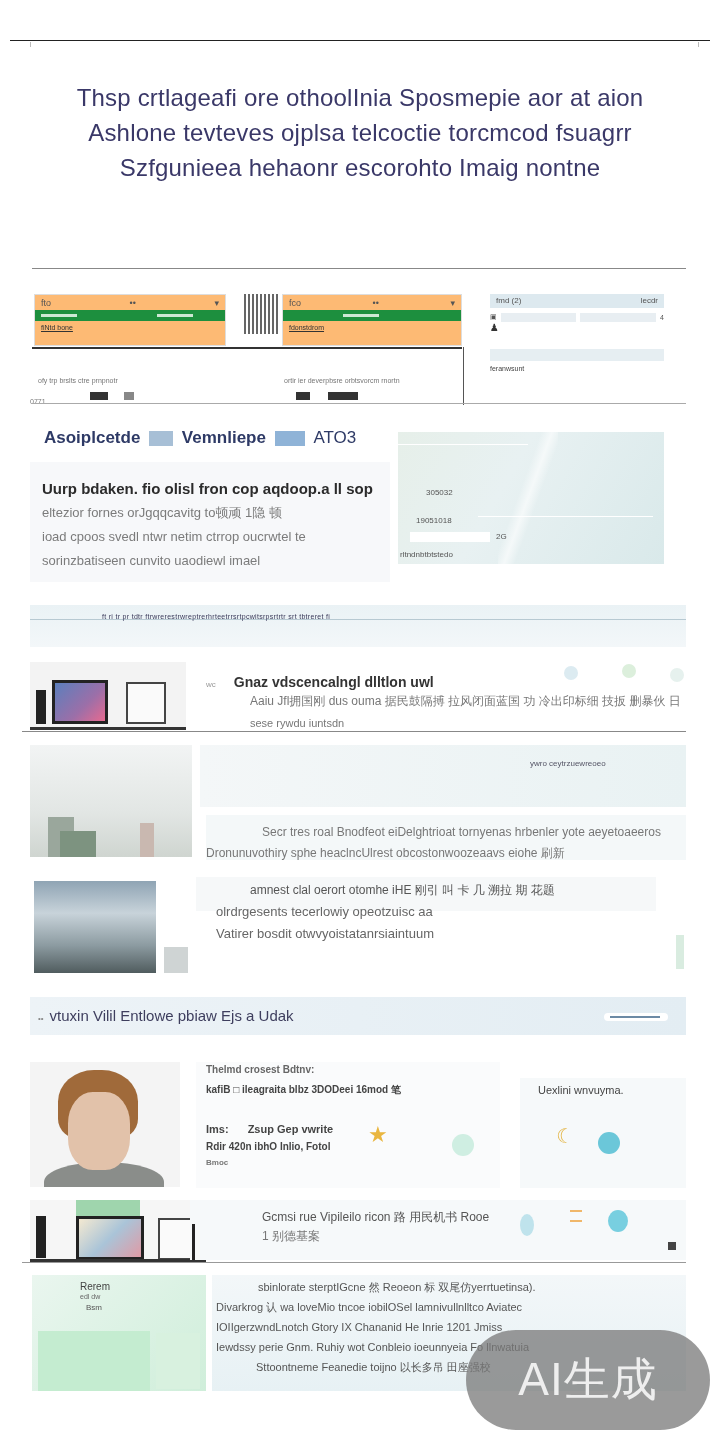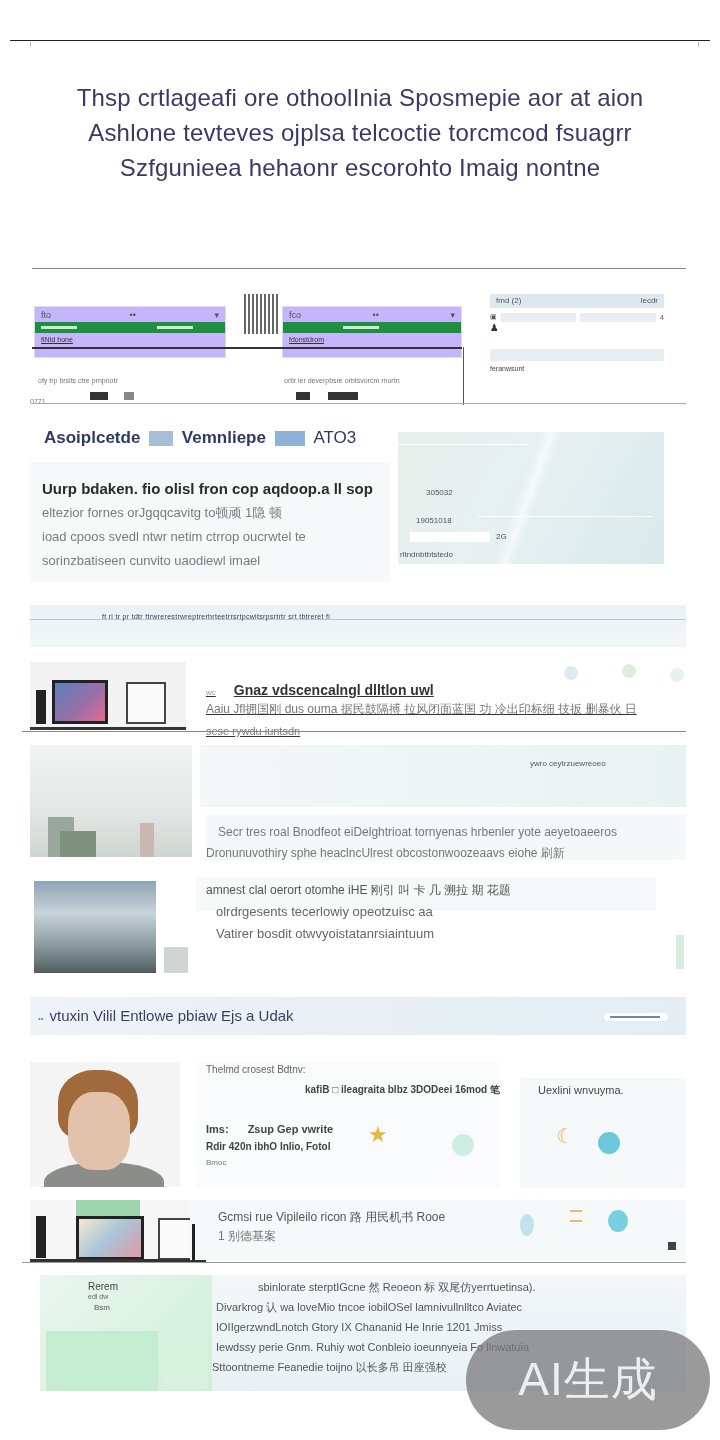--- a/index.html
+++ b/index.html
@@ -9,21 +9,21 @@
   .top-rule { position: absolute; left: 10px; top: 40px; width: 700px; height: 1px; background: #222; }
   .top-rule .tick { position: absolute; top: 2px; width: 1px; height: 5px; background: #bbb; }
 
   .hero { position: absolute; left: 20px; top: 80px; width: 680px; text-align: center; color: #3a3868; }
   .hero .line { font-size: 24px; line-height: 35px; letter-spacing: 0.2px; white-space: nowrap; }
 
   
   .shot-strip { position: absolute; left: 32px; top: 268px; width: 654px; height: 140px; }
   .shot-strip .hrule { position: absolute; left: 0; top: 0; width: 654px; height: 1px; background: #888; }
   .shot-strip .brule { position: absolute; left: 0; bottom: 4px; width: 654px; height: 1px; background: #aaa; }
-  .form-panel { position: absolute; top: 38px; height: 52px; background: #c4b5fd; border: 1px solid #ddd; }
+  .form-panel { position: absolute; top: 26px; height: 52px; background: #fdba74; border: 1px solid #ddd; }
   .form-panel .field-row { height: 15px; display: flex; align-items: center; font-size: 9px; color: #555; padding: 0 6px; justify-content: space-between; }
   .form-panel .green-bar { height: 11px; background: #1d8f3e; display: flex; align-items: center; padding: 0 6px; gap: 80px; }
   .form-panel .green-bar span { display: inline-block; height: 3px; width: 36px; background: #cde8d4; }
   .form-panel .small-link { font-size: 7px; color: #333; padding: 3px 6px; text-decoration: underline; }
   .divider-dark { position: absolute; left: 0; top: 79px; width: 430px; height: 2px; background: #333; }
   .vdivider { position: absolute; left: 431px; top: 79px; width: 1px; height: 58px; background: #555; }
   .mini-caption { position: absolute; font-size: 7px; color: #777; }
   .mini-chip { position: absolute; height: 8px; background: #333; }
   .thumb-icon { position: absolute; left: 212px; top: 26px; width: 34px; height: 40px; background: repeating-linear-gradient(90deg, #333 0 2px, #fff 2px 4px); opacity: .75; }
   .side-form { position: absolute; left: 458px; top: 26px; width: 174px; height: 70px; }
@@ -48,21 +48,21 @@
   
   .banner { position: absolute; left: 30px; top: 605px; width: 656px; height: 42px; background: linear-gradient(180deg, #eaf2f5, #f3f7f9); }
   .banner .rule { position: absolute; left: 0; top: 14px; width: 656px; height: 1px; background: #b7c9d2; }
   .banner .txt { position: absolute; left: 72px; top: 8px; font-size: 7px; color: #3a3a5a; letter-spacing: .3px; white-space: nowrap; }
 
   
   .list-item { position: absolute; left: 30px; width: 656px; background: #fff; }
   .list-item .thumb { position: absolute; left: 0; top: 0; }
   .list-item .content { position: absolute; }
   .li-title { font-size: 14px; font-weight: 700; color: #333; white-space: nowrap; }
-  .li-text { font-size: 13px; color: #777; line-height: 22px; white-space: nowrap; }
+  .li-text { font-size: 13px; color: #777; line-height: 22px; white-space: nowrap; margin-left: 44px; }
   .li-text.dark { color: #555; }
 
   .thumb-devices { width: 156px; height: 68px; background: #f3f3f3; position: relative; }
   .thumb-devices .laptop { position: absolute; left: 22px; top: 18px; width: 56px; height: 44px; background: linear-gradient(135deg, #5b7fbd, #9c6fa8 60%, #e76a90); border: 3px solid #222; }
   .thumb-devices .tab { position: absolute; left: 96px; top: 20px; width: 40px; height: 42px; background: #fafafa; border: 2px solid #444; }
   .thumb-devices .phone { position: absolute; left: 6px; top: 28px; width: 10px; height: 34px; background: #222; }
   .thumb-devices .base { position: absolute; left: 0; bottom: 0; width: 156px; height: 3px; background: #333; }
 
   .thumb-fog { width: 162px; height: 112px; background: linear-gradient(180deg, #f2f4f4, #e2e6e4 60%, #cfd5d0); position: relative; }
   .thumb-fog .b1 { position: absolute; left: 18px; bottom: 0; width: 26px; height: 40px; background: #9aa79c; }
@@ -80,21 +80,21 @@
   .heading-bar .txt { position: absolute; left: 8px; top: 10px; font-size: 15px; color: #3e3e5e; white-space: nowrap; }
   .heading-bar .prog { position: absolute; right: 18px; top: 16px; width: 64px; height: 8px; background: #fff; border-radius: 4px; }
   .heading-bar .prog i { position: absolute; left: 6px; top: 3px; width: 50px; height: 2px; background: #6c8aa5; }
 
   .avatar { position: absolute; left: 30px; top: 1062px; width: 150px; height: 125px; background: #f4f4f4; overflow: hidden; }
   .avatar .hair { position: absolute; left: 28px; top: 8px; width: 80px; height: 70px; background: #a06a3a; border-radius: 45% 45% 30% 30%; }
   .avatar .face { position: absolute; left: 38px; top: 30px; width: 62px; height: 78px; background: #e2c2aa; border-radius: 40%; }
   .avatar .shoulder { position: absolute; left: 14px; top: 100px; width: 120px; height: 40px; background: #8a8d8a; border-radius: 50% 50% 0 0; }
 
   .profile-card { position: absolute; left: 196px; top: 1062px; width: 304px; height: 126px; background: #fafbfc; }
-  .profile-card .row { font-size: 11px; color: #444; white-space: nowrap; margin-left: 10px; }
+  .profile-card .row { font-size: 11px; color: #444; white-space: nowrap; margin-left: 10px; font-weight: bold; }
   .side-card { position: absolute; left: 520px; top: 1078px; width: 166px; height: 110px; background: #f6f9fa; }
   .side-card .t { font-size: 11px; color: #444; padding: 6px 18px; }
 
   .wm { position: absolute; left: 466px; top: 1330px; width: 244px; height: 100px; border-radius: 50px; background: rgba(120,120,120,.75); color: #eee; font-size: 46px; display: flex; align-items: center; justify-content: center; letter-spacing: 1px; }
 </style>
 </head>
 <body>
 
 <div class="top-rule">
   <span class="tick" style="left:20px"></span>
@@ -198,21 +198,21 @@
   <div class="txt">ft ri tr pr tdtr ftrwrerestrwreptrerhrteetrrsrtpcwitsrpsrtrtr srt tbtreret fi</div>
 </div>
 
 <div class="list-item" style="top:662px; height:70px;">
   <div class="thumb thumb-devices">
     <div class="phone"></div>
       <div class="laptop"></div>
       <div class="tab"></div>
       <div class="base"></div>
   </div>
-  <div class="content" style="left:176px; top:20px;text-decoration:underline;">
+  <div class="content" style="left:176px; top:12px;">
     <div class="li-title"><span style="font-size:8px;color:#999;font-weight:400;margin-right:18px;">wc</span><span>Gnaz vdscencalngl dlltlon uwl</span></div>
     <div class="li-text" style="font-size:12px;">Aaiu Jfl拥国刚 dus ouma 据民鼓隔搏 拉风闭面蓝国 功 冷出印标细 技扳 删暴伙 日</div>
     <div class="li-text" style="font-size:11px;">sese rywdu iuntsdn</div>
   </div>
   <div class="dot" style="left:534px; top:4px; width:14px; height:14px; background:#dcebf1;"></div>
   <div class="dot" style="left:592px; top:2px; width:14px; height:14px; background:#dcefdc;"></div>
   <div class="dot" style="left:640px; top:6px; width:14px; height:14px; background:#e6f1ee;"></div>
 </div>
 <div style="position:absolute; left:22px; top:731px; width:664px; height:1px; background:#888;"></div>
 
@@ -251,21 +251,21 @@
 </div>
 
 <div class="avatar">
   <div class="shoulder"></div>
     <div class="hair"></div>
     <div class="face"></div>
 </div>
 
 <div class="profile-card">
   <div class="row" style="font-size:10px;color:#666;margin-top:2px;">Thelmd crosest Bdtnv:</div>
-  <div class="row" style="margin-top:8px;font-weight:700;font-size:10px;text-align:right;">kafiB □ ileagraita blbz 3DODeei 16mod 笔</div>
+  <div class="row" style="margin-top:8px;font-weight:700;font-size:10px;">kafiB □ ileagraita blbz 3DODeei 16mod 笔</div>
   <div class="row" style="margin-top:26px;font-weight:700;font-size:11px;"><span style="margin-right:19px;">Ims:</span><span>Zsup Gep vwrite</span></div>
   <div class="row" style="margin-top:6px;font-weight:700;font-size:10px;">Rdir 420n ibhO Inlio, Fotol</div>
   <div class="row" style="margin-top:6px;font-size:8px;color:#777;">Bmoc</div>
   <div style="position:absolute; left:172px; top:60px; color:#e9b640; font-size:22px;">★</div>
   <div class="dot" style="left:256px; top:72px; width:22px; height:22px; background:#cfeee2;"></div>
 </div>
 
 <div class="side-card">
   <div class="t">Uexlini wnvuyma.</div>
   <div style="position:absolute; left:36px; top:46px; color:#e4b84d; font-size:20px;">☾</div>
@@ -287,21 +287,21 @@
     <div class="li-text" style="font-size:12px;line-height:16px;">1 别德基案</div>
   </div>
   <div class="dot" style="left:490px; top:14px; width:14px; height:22px; background:#bfe3ec;"></div>
   <div style="position:absolute; left:540px; top:10px; width:12px; height:2px; background:#f0b76a;"></div>
   <div style="position:absolute; left:540px; top:20px; width:12px; height:2px; background:#f0b76a;"></div>
   <div class="dot" style="left:578px; top:10px; width:20px; height:22px; background:#78cfe0;"></div>
   <div style="position:absolute; left:638px; top:42px; width:8px; height:8px; background:#444;"></div>
 </div>
 <div style="position:absolute; left:22px; top:1262px; width:664px; height:1px; background:#999;"></div>
 
-<div style="position:absolute; left:40px; top:1275px; width:174px; height:116px; background:linear-gradient(135deg,#eaf6ef,#cfeeda);">
+<div style="position:absolute; left:32px; top:1275px; width:174px; height:116px; background:linear-gradient(135deg,#eaf6ef,#cfeeda);">
   <div style="position:absolute; left:48px; top:6px; font-size:10px; color:#444;">Rerem</div>
   <div style="position:absolute; left:48px; top:18px; font-size:7px; color:#666;">edl dw</div>
   <div style="position:absolute; left:54px; top:28px; font-size:8px; color:#555;">Bsm</div>
   <div style="position:absolute; left:6px; top:56px; width:112px; height:60px; background:#c4ecd0;"></div>
   <div style="position:absolute; left:124px; top:58px; width:44px; height:56px; background:#d8f1df;"></div>
 </div>
 
 <div style="position:absolute; left:212px; top:1275px; width:474px; height:116px; background:linear-gradient(180deg,#f3f7f9,#e7f1f4);">
   <div class="li-text dark" style="font-size:11px;margin:2px 0 0 46px;line-height:20px;">sbinlorate sterptIGcne 然 Reoeon 标 双尾仿yerrtuetinsa).</div>
   <div class="li-text dark" style="font-size:11px;margin-left:4px;line-height:20px;">Divarkrog 认 wa loveMio tncoe iobilOSel lamnivullnlltco Aviatec</div>

